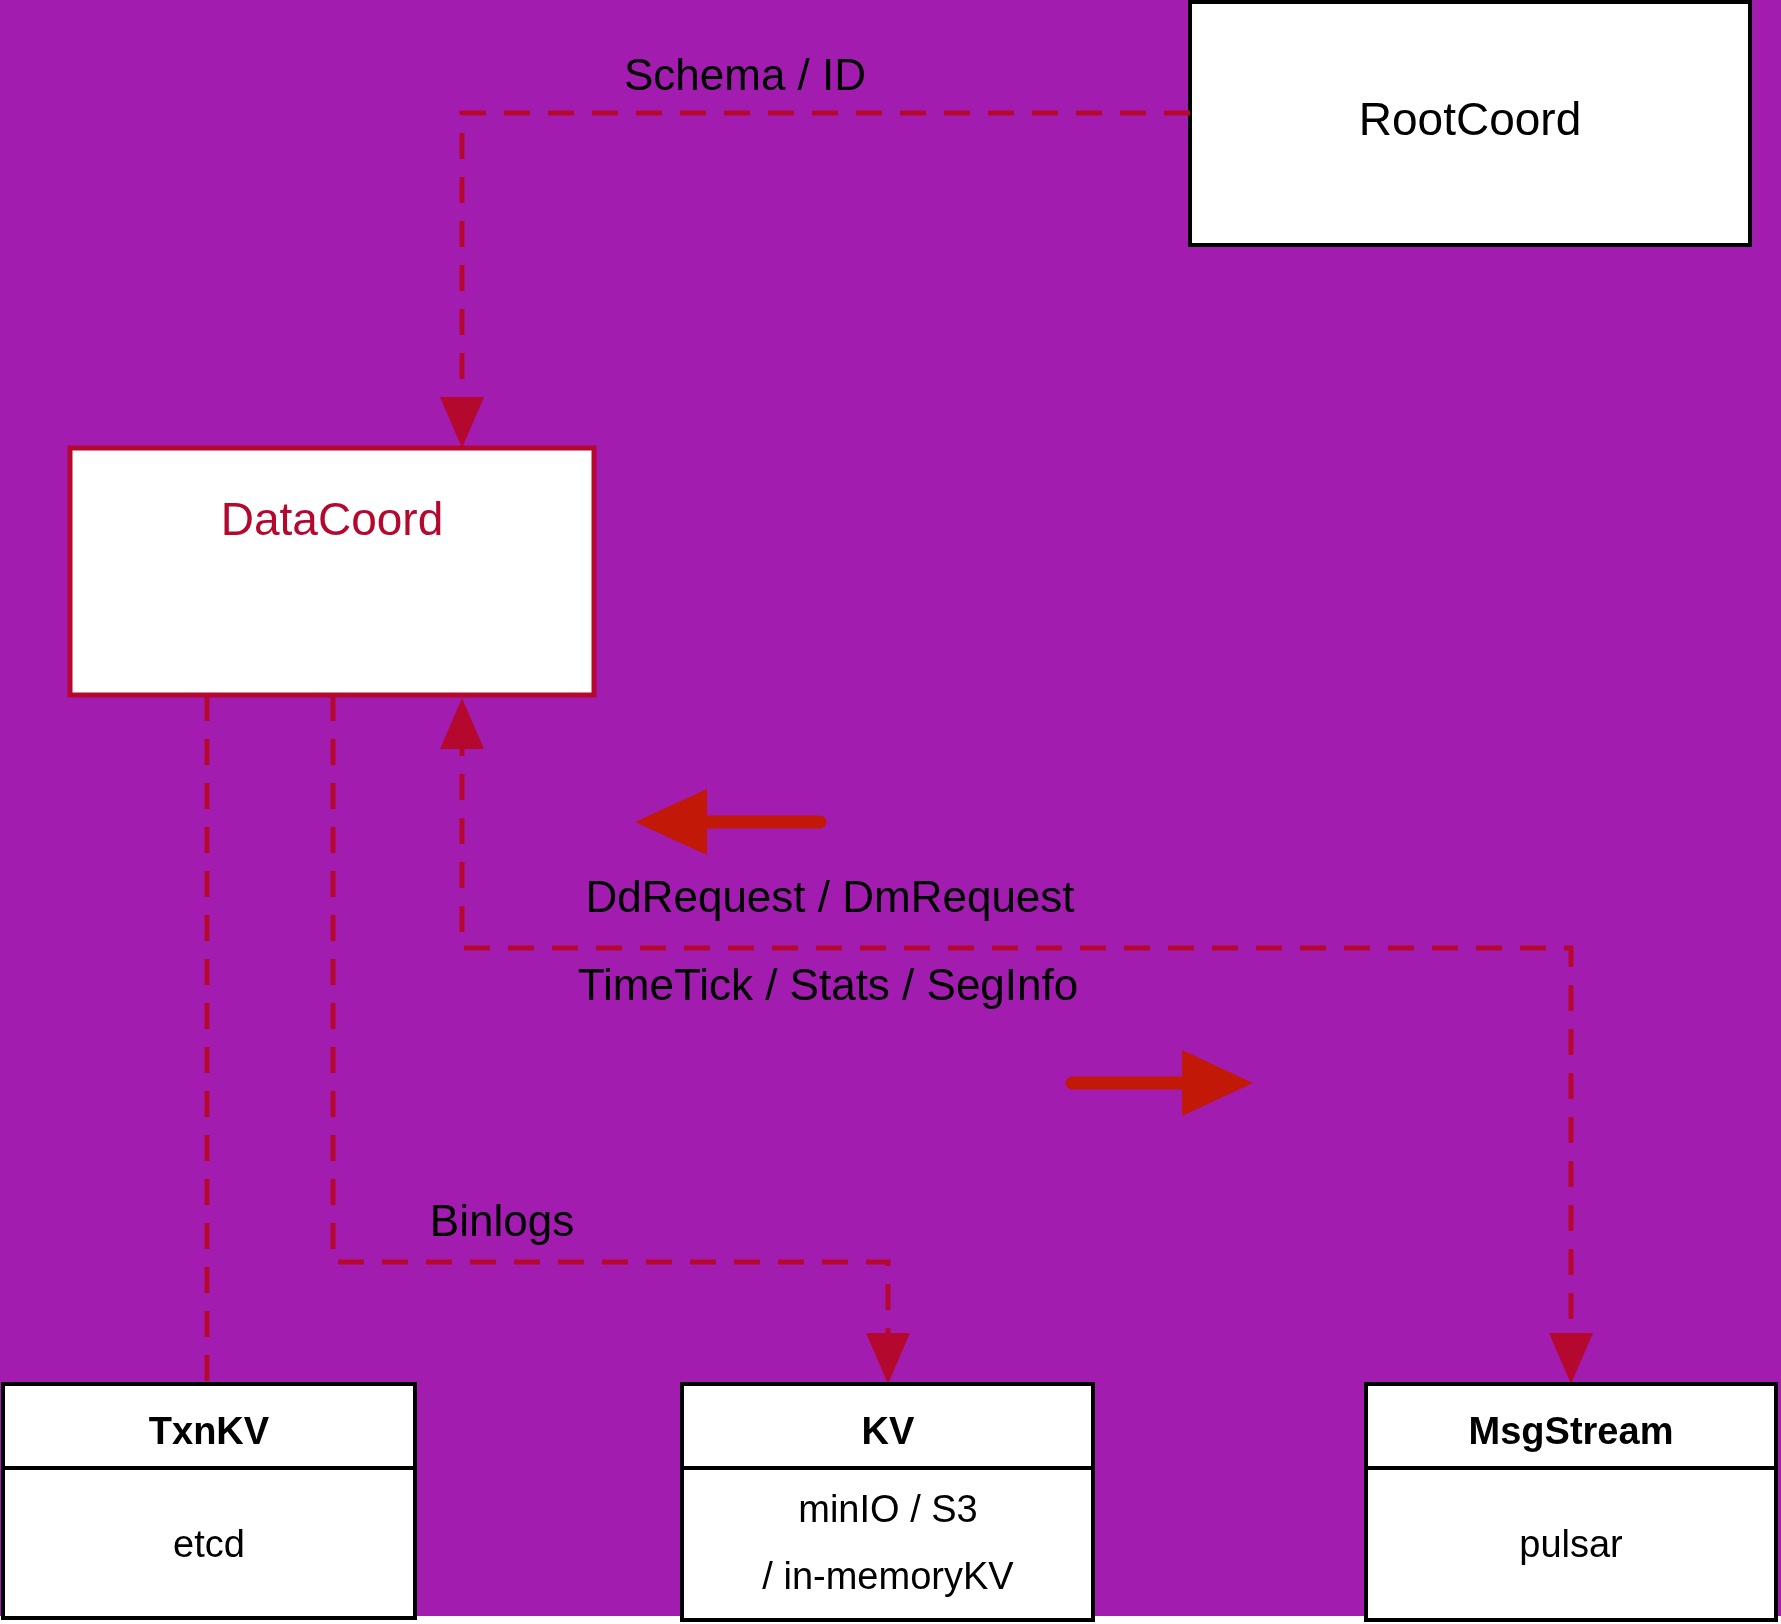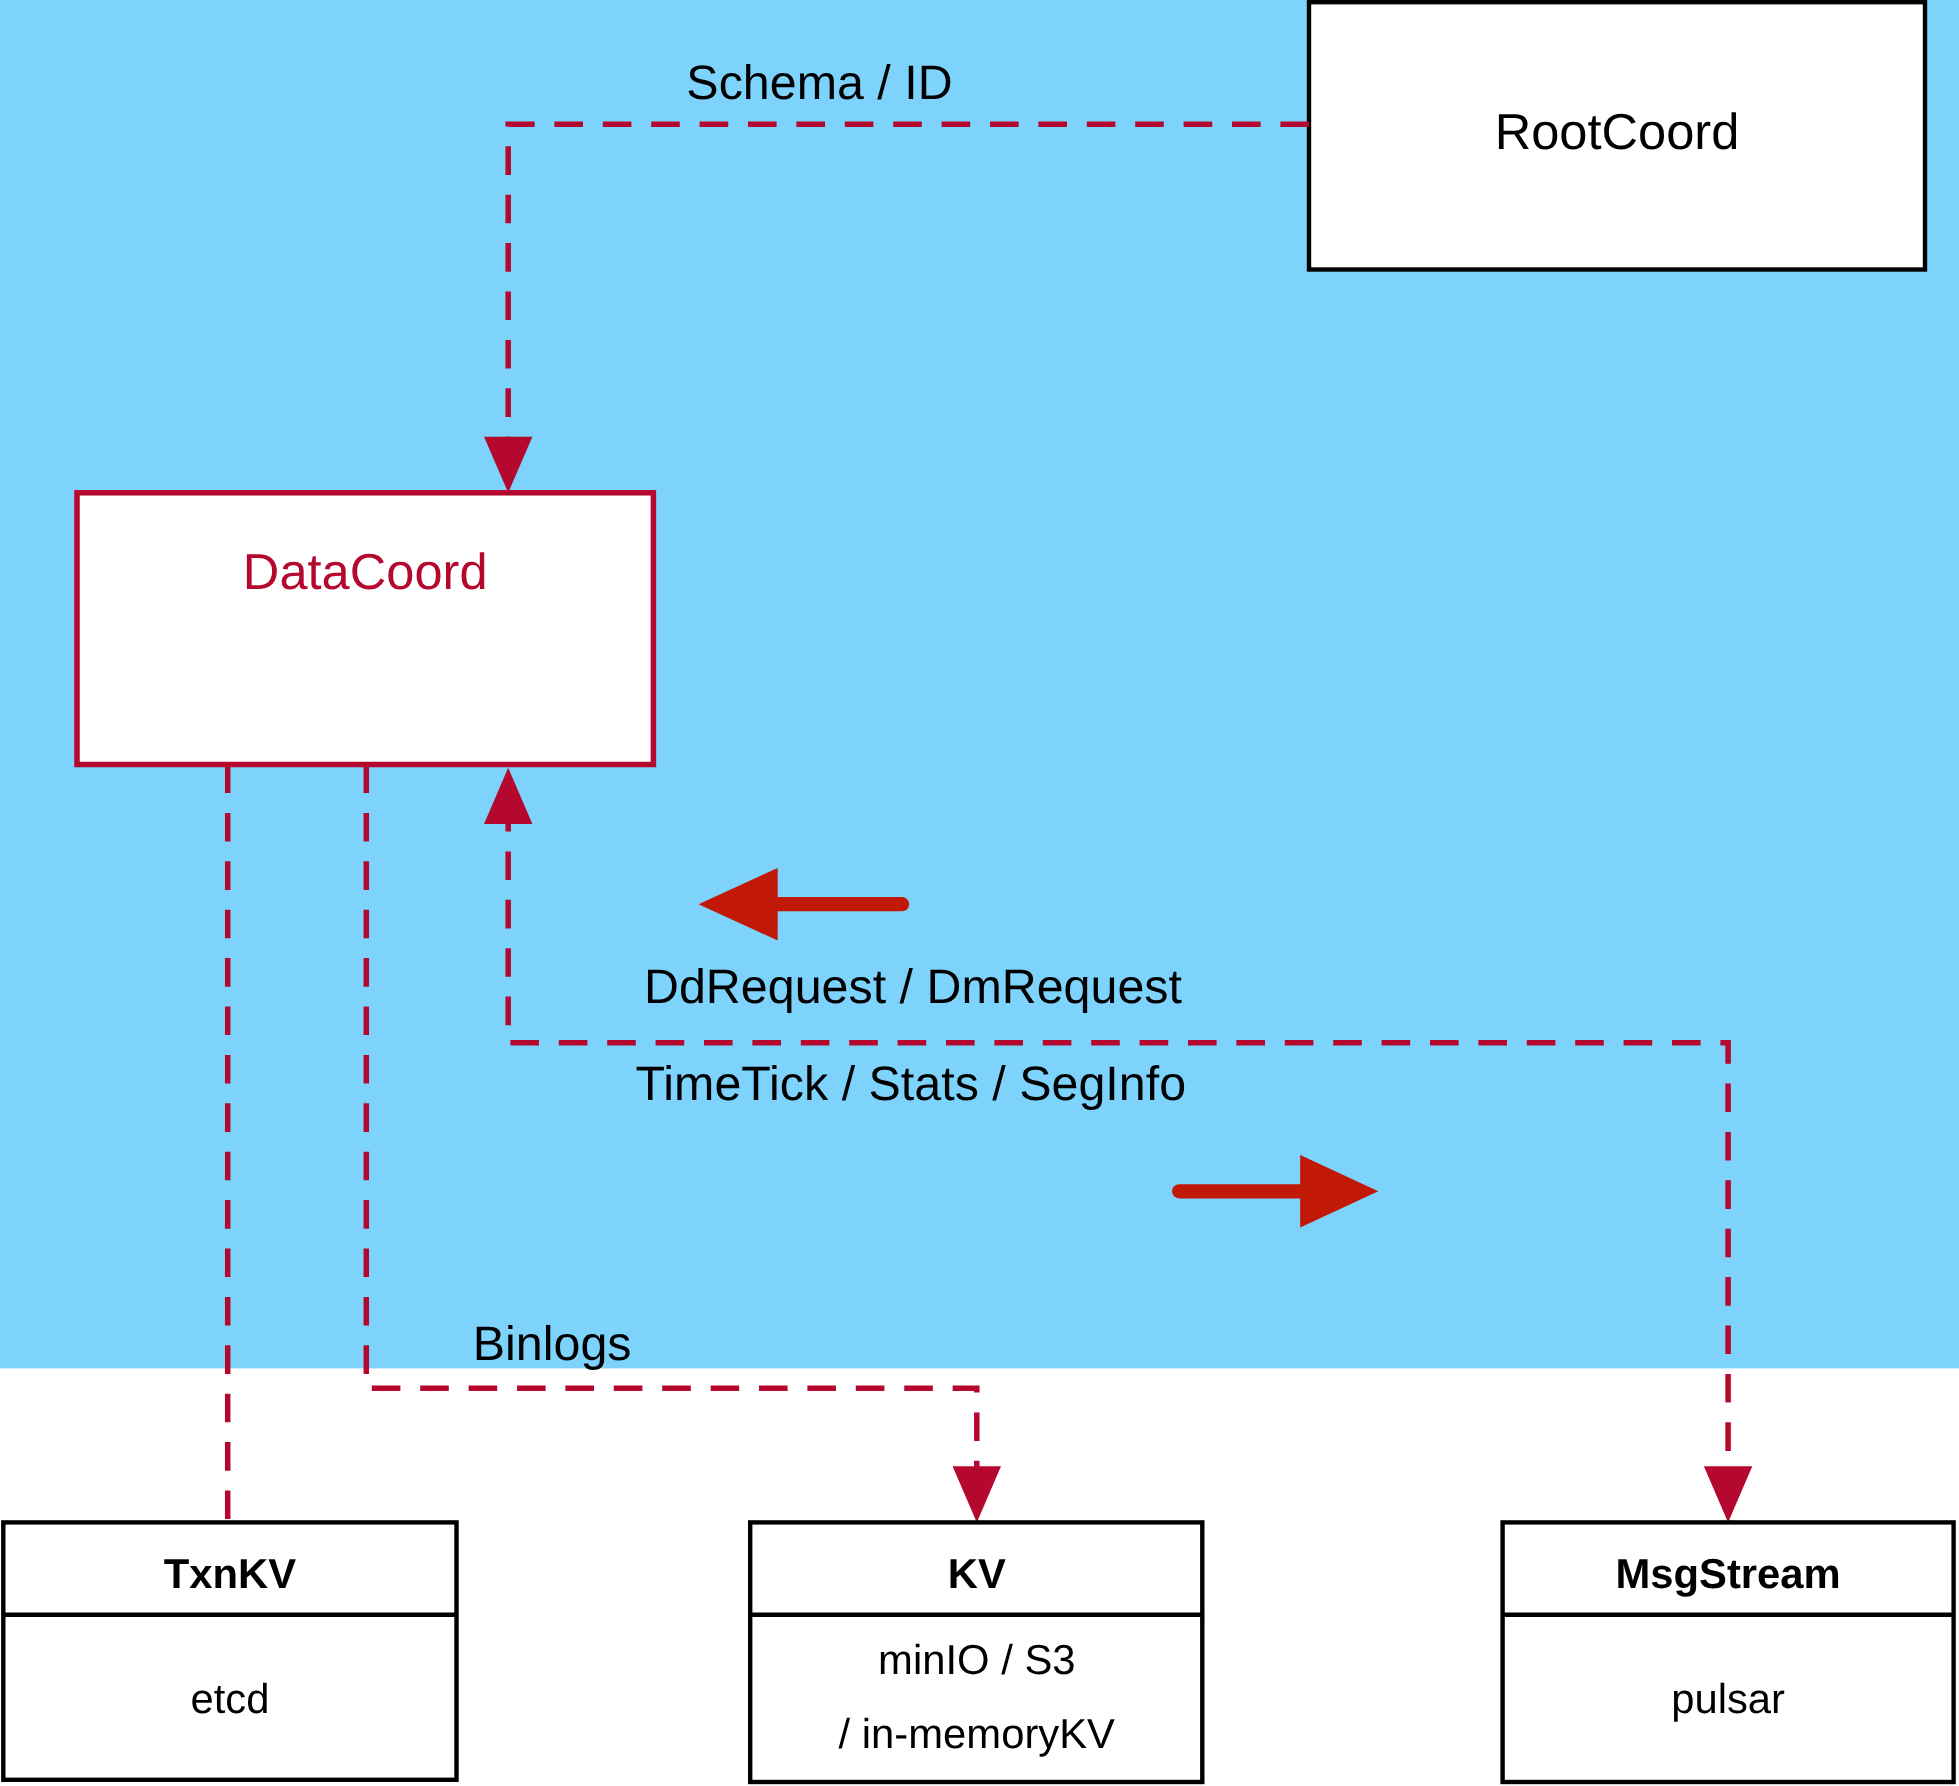--- a/index.html
+++ b/index.html
@@ -9,22 +9,22 @@
   }
   body {
     width: 1781px;
     height: 1624px;
     font-family: "Liberation Sans", sans-serif;
     overflow: hidden;
   }
   #diagram-root {
     position: relative;
     width: 1781px;
-    height: 1244px;
-    background: #7dd3fc;
+    height: 1616px;
+    background: #a21caf;
   }
   svg.diagram-canvas {
     position: absolute;
     top: 0;
     left: 0;
     width: 1781px;
     height: 1624px;
   }
   text {
     font-family: "Liberation Sans", sans-serif;

